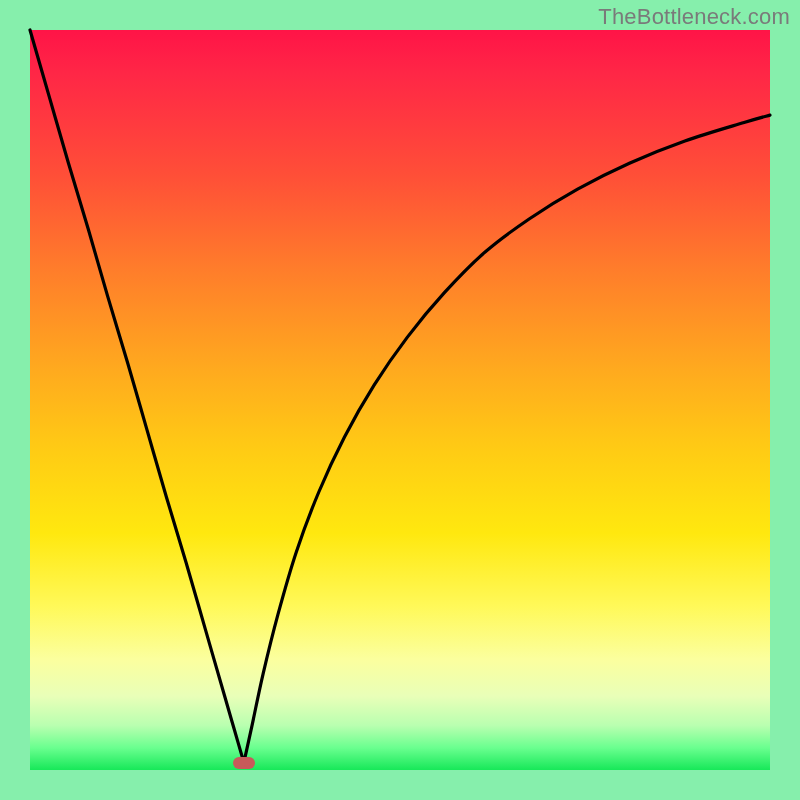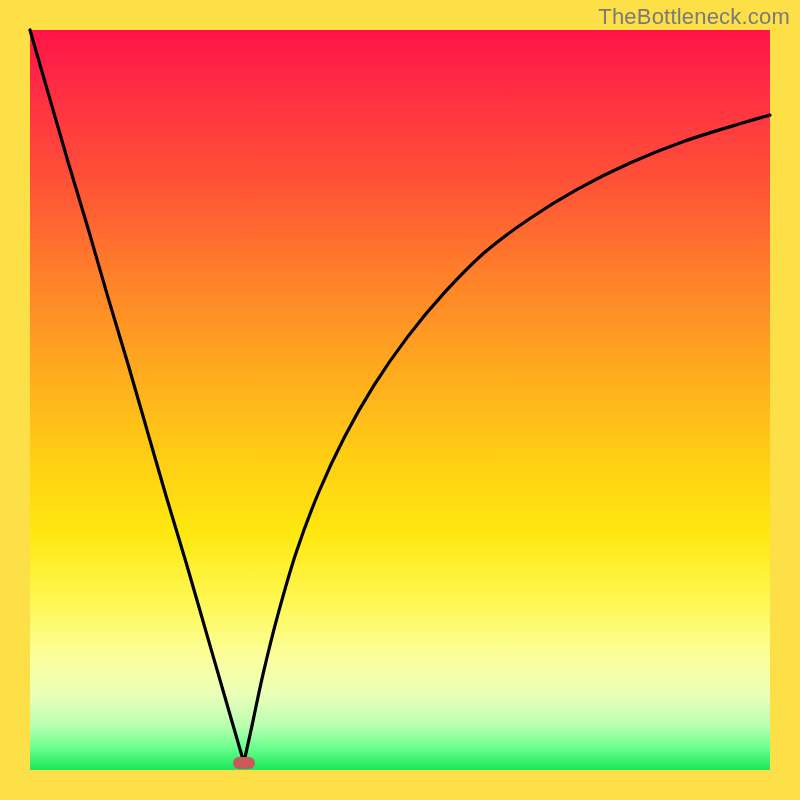--- a/index.html
+++ b/index.html
@@ -6,21 +6,21 @@
     margin: 0;
     padding: 0;
     width: 800px;
     height: 800px;
     background: #000;
     overflow: hidden;
     font-family: Arial, Helvetica, sans-serif;
   }
   .frame {
     position: absolute;
-    background: #fde047;
+    background: #86efac;
     width: 800px;
     height: 800px;
   }
   .plot-area {
     position: absolute;
     left: 30px;
     top: 30px;
     width: 740px;
     height: 740px;
     

